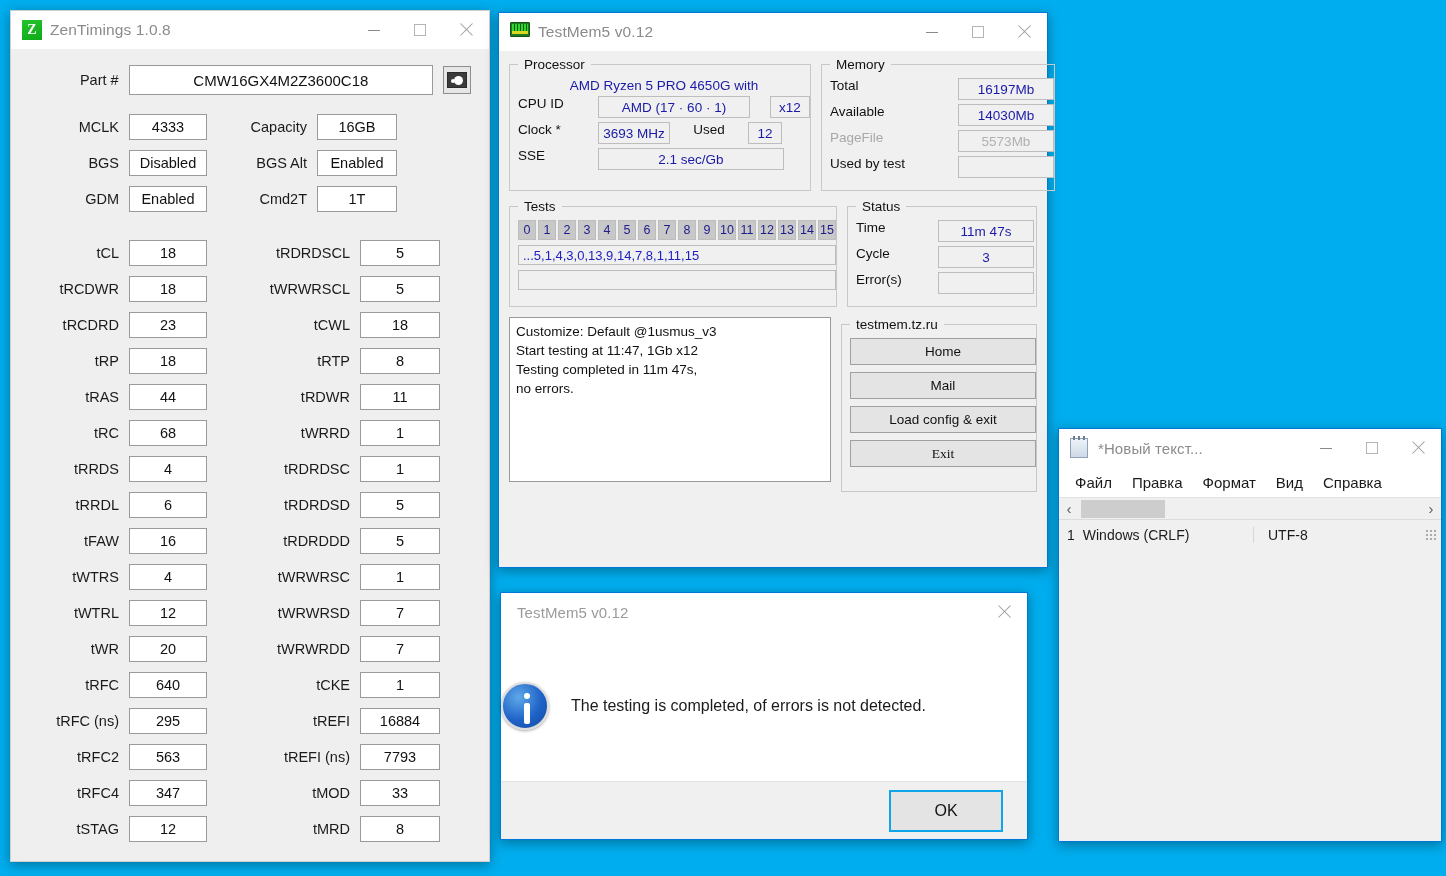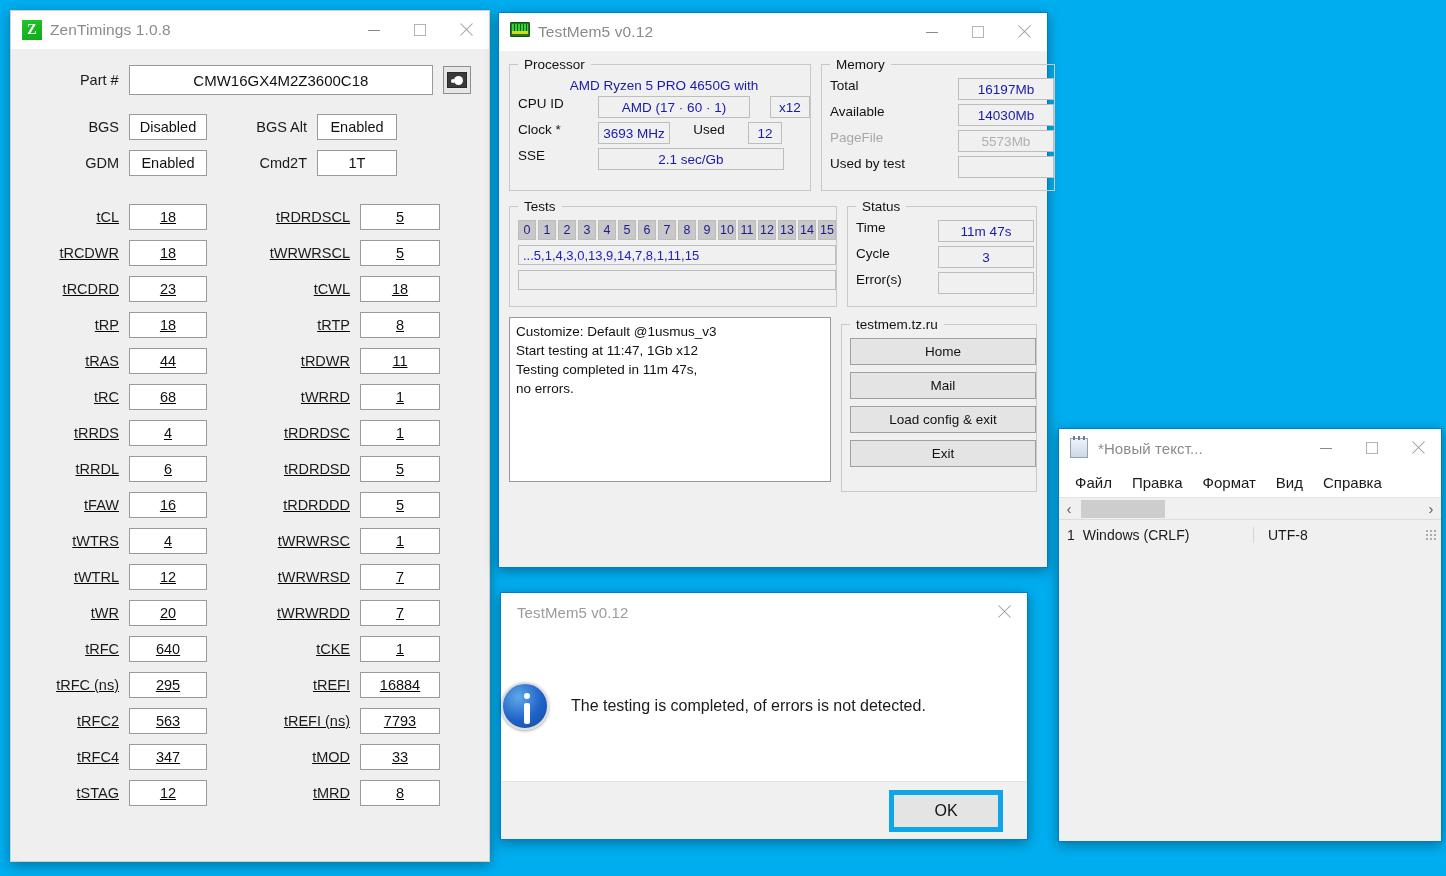--- a/index.html
+++ b/index.html
@@ -131,21 +131,20 @@
   }
   .cam-inner::after {
     content:""; position:absolute; left:3px; top:6px;
     width: 4px; height: 4px; border-radius: 50%;
     background:#fff;
   }
 
   .grid2 { display: flex; }
   .col {
     width: 50%;
-    text-decoration: underline;
   }
   .zt-row .zt-label.lbl-l { width: 100px; }
   .zt-row .zt-field.fld-l { width: 78px; }
   .zt-row .zt-label.lbl-r { width: 110px; }
   .zt-row .zt-field.fld-r { width: 80px; }
   .spacer { height: 18px; }
 
   
   #testmem {
     left: 498px; top: 12px;
@@ -250,21 +249,21 @@
   .lbtn {
     display:block; width:100%;
     height: 27px;
     background: #e4e4e4;
     border: 1px solid #a0a0a0;
     font-size: 13.5px;
     color: #111;
     margin-bottom: 7px;
     font-family: "Liberation Sans", sans-serif;
   }
-  .lbtn:last-child { margin-bottom: 16px; }
+  .lbtn:last-child { margin-bottom: 16px; font-family: Liberation Serif, serif; }
 
   
   #dialog {
     left: 500px; top: 592px;
     width: 528px; height: 248px;
     border: 1px solid #0078d7;
     background: #fff;
   }
   #dialog .titlebar .title-text { font-size: 15px; color:#9b9b9b; margin-left: 16px;}
   .dlg-content {
@@ -292,21 +291,21 @@
   .dlg-footer {
     background: #f0f0f0;
     height: 58px;
     display:flex; align-items:center; justify-content:flex-end;
     padding-right: 24px;
     border-top: 1px solid #e2e2e2;
   }
   .ok-btn {
     width: 114px; height: 42px;
     background: #e4e4e4;
-    border: 5px solid #0ea5e9;
+    border: 2px solid #0ea5e9;
     font-size: 16px;
     color:#111;
     font-family: "Liberation Sans", sans-serif;
   }
 
   
   #notepad {
     left: 1058px; top: 428px;
     width: 384px; height: 414px;
     border: 1px solid #0078d7;
@@ -407,20 +406,26 @@
 
     <div class="partrow">
       <div class="zt-label">Part #</div>
       <div class="zt-field">CMW16GX4M2Z3600C18</div>
       <div class="cam-btn">
         <div class="cam-inner"></div>
       </div>
     </div>
 
     <div>
+      <div class="zt-row">
+        <div class="zt-label lbl-l">MCLK</div>
+        <div class="zt-field fld-l">4333</div>
+        <div class="zt-label lbl-r">Capacity</div>
+        <div class="zt-field fld-r">16GB</div>
+      </div>
       <div class="zt-row">
         <div class="zt-label lbl-l">BGS</div>
         <div class="zt-field fld-l">Disabled</div>
         <div class="zt-label lbl-r">BGS Alt</div>
         <div class="zt-field fld-r">Enabled</div>
       </div>
       <div class="zt-row">
         <div class="zt-label lbl-l">GDM</div>
         <div class="zt-field fld-l">Enabled</div>
         <div class="zt-label lbl-r">Cmd2T</div>

